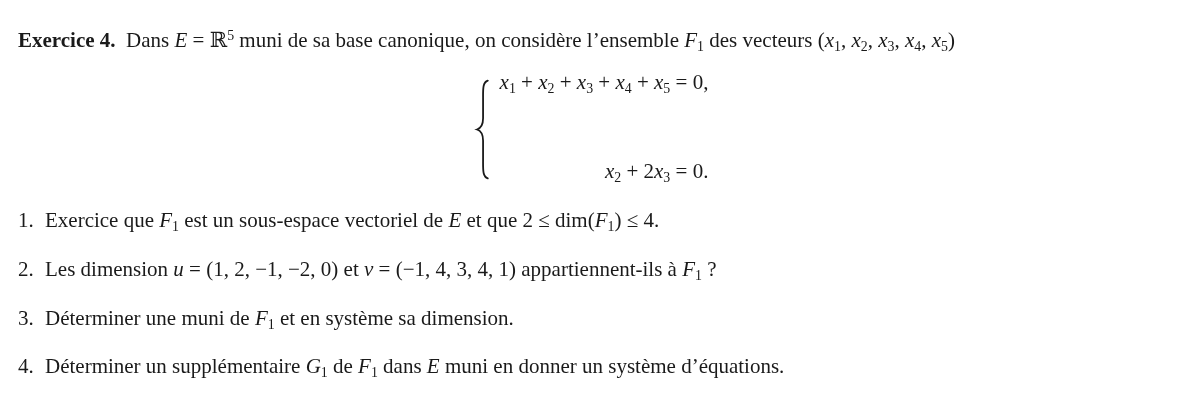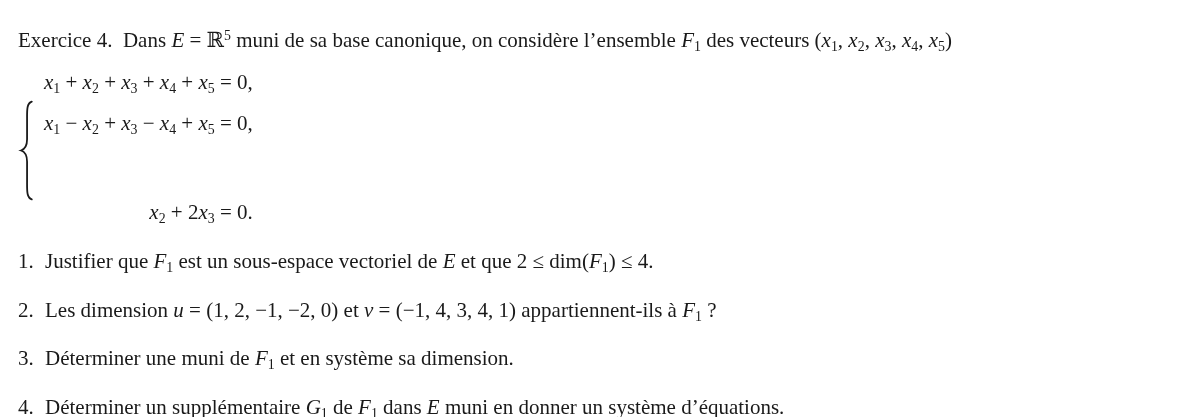--- a/index.html
+++ b/index.html
@@ -16,28 +16,28 @@
   }
   .doc {
     padding: 21px 16px 0 18px;
     font-size: 21px;
     line-height: 29px;
   }
   .stmt-line {
     white-space: nowrap;
   }
   
-  .tk-b { font-weight: 400; }
+  .tk-b { font-weight: 700; }
   .tk-i { font-style: italic; }
   .tk-sub { font-size: 0.66em; vertical-align: -0.28em; }
   .tk-sup { font-size: 0.66em; vertical-align: 0.52em; }
   
   .system {
     display: flex;
-    justify-content: flex-start;
+    justify-content: center;
     align-items: center;
     margin: 4px 0 12px 0;
   }
   .brace {
     flex: none;
     margin-right: 7px;
     display: block;
   }
   .eqs {
     display: flex;
@@ -73,29 +73,28 @@
 <div class="doc">
 
   <div class="stmt-line"><span class="tk-b">Exercice 4.</span><span>&nbsp; Dans </span><span class="tk-i">E</span><span> = </span><span>ℝ</span><span class="tk-sup">5</span><span> muni de sa base canonique, on considère l’ensemble </span><span class="tk-i">F</span><span class="tk-sub">1</span><span> des vecteurs (</span><span class="tk-i">x</span><span class="tk-sub">1</span><span>, </span><span class="tk-i">x</span><span class="tk-sub">2</span><span>, </span><span class="tk-i">x</span><span class="tk-sub">3</span><span>, </span><span class="tk-i">x</span><span class="tk-sub">4</span><span>, </span><span class="tk-i">x</span><span class="tk-sub">5</span><span>)</span></div>
 
   <div class="system">
     <svg class="brace" width="19" height="103" viewBox="0 0 22 120" aria-hidden="true">
       <path d="M16,3 C10,5 10.5,13 10.5,23 L10.5,47 C10.5,55 8,58.5 3.5,60 C8,61.5 10.5,65 10.5,73 L10.5,97 C10.5,107 10,115 16,117" fill="none" stroke="#1a1a1a" stroke-width="2.1" stroke-linecap="round"></path>
     </svg>
     <div class="eqs">
       <div class="eq"><span class="tk-i">x</span><span class="tk-sub">1</span><span> + </span><span class="tk-i">x</span><span class="tk-sub">2</span><span> + </span><span class="tk-i">x</span><span class="tk-sub">3</span><span> + </span><span class="tk-i">x</span><span class="tk-sub">4</span><span> + </span><span class="tk-i">x</span><span class="tk-sub">5</span><span> = 0,</span></div>
-      <div class="eq"><span class="tk-i">x</span><span class="tk-sub">1</span><span> − </span><span class="tk-i">x</span><span class="tk-sub">2</span><span> + </span><span class="tk-i">x</span><span class="tk-sub">3</span><span> − </span><span class="tk-i">x</span><span class="tk-sub">4</span><span> + </span><span class="tk-i">x</span><span class="tk-sub">5</span><span> = 0,</span></div>
       <div class="eq right"><span class="tk-i">x</span><span class="tk-sub">2</span><span> + 2</span><span class="tk-i">x</span><span class="tk-sub">3</span><span> = 0.</span></div>
     </div>
   </div>
 
   <div class="questions">
     <div class="q">
       <span class="qn">1.</span>
-      <span class="qt"><span>Justifier que </span><span class="tk-i">F</span><span class="tk-sub">1</span><span> est un sous-espace vectoriel de </span><span class="tk-i">E</span><span> et que 2 ≤ dim(</span><span class="tk-i">F</span><span class="tk-sub">1</span><span>) ≤ 4.</span></span>
+      <span class="qt"><span>Exercice que </span><span class="tk-i">F</span><span class="tk-sub">1</span><span> est un sous-espace vectoriel de </span><span class="tk-i">E</span><span> et que 2 ≤ dim(</span><span class="tk-i">F</span><span class="tk-sub">1</span><span>) ≤ 4.</span></span>
     </div>
     <div class="q">
       <span class="qn">2.</span>
       <span class="qt"><span>Les dimension </span><span class="tk-i">u</span><span> = (1, 2, −1, −2, 0) et </span><span class="tk-i">v</span><span> = (−1, 4, 3, 4, 1) appartiennent-ils à </span><span class="tk-i">F</span><span class="tk-sub">1</span><span> ?</span></span>
     </div>
     <div class="q">
       <span class="qn">3.</span>
       <span class="qt"><span>Déterminer une muni de </span><span class="tk-i">F</span><span class="tk-sub">1</span><span> et en système sa dimension.</span></span>
     </div>
     <div class="q">

